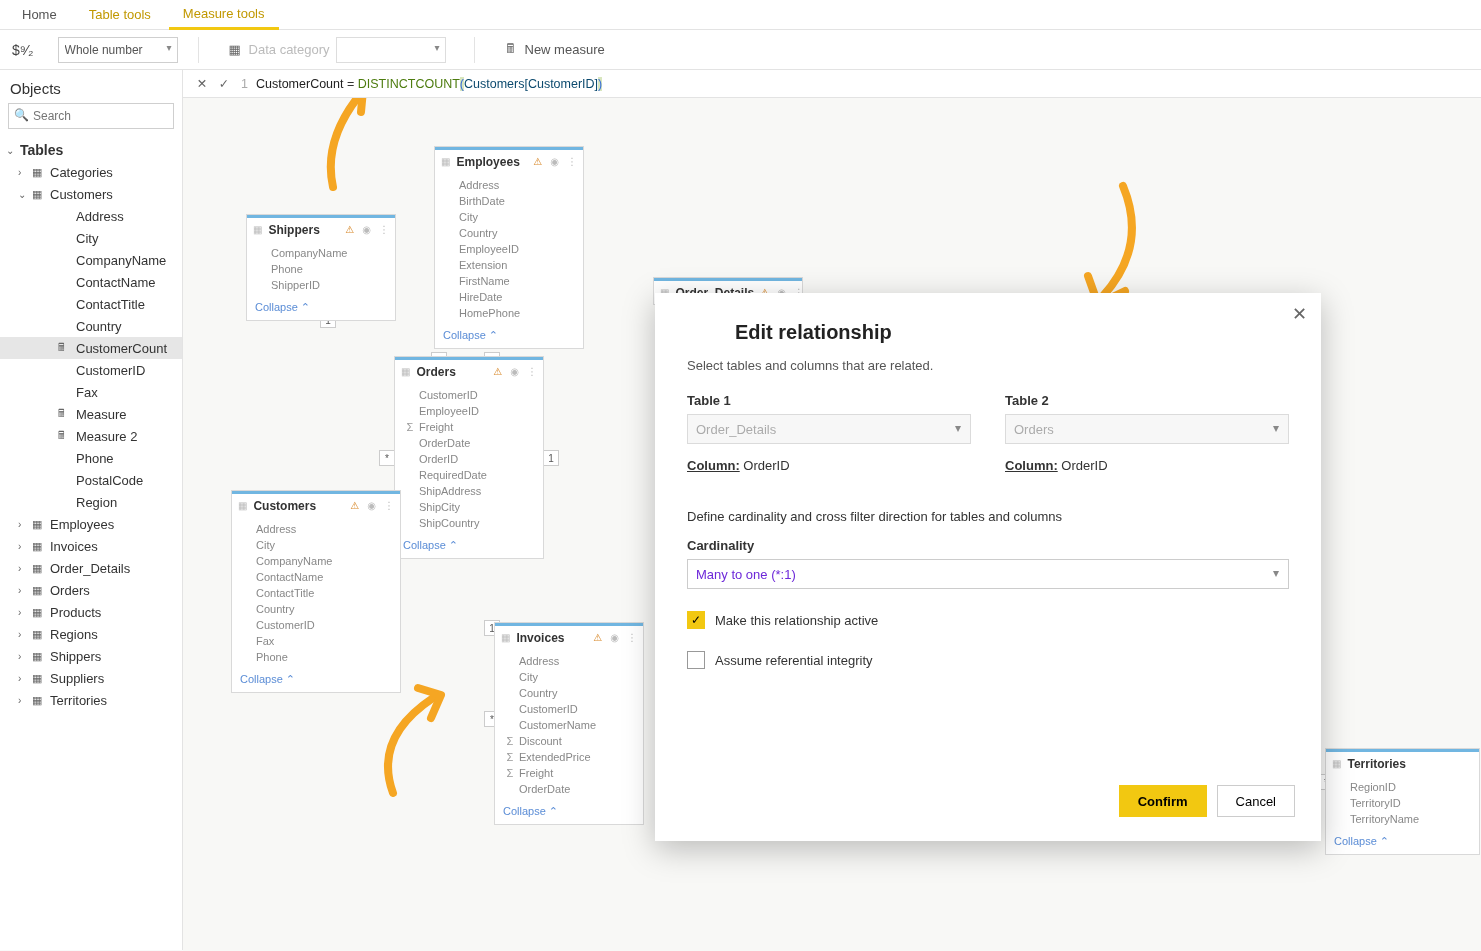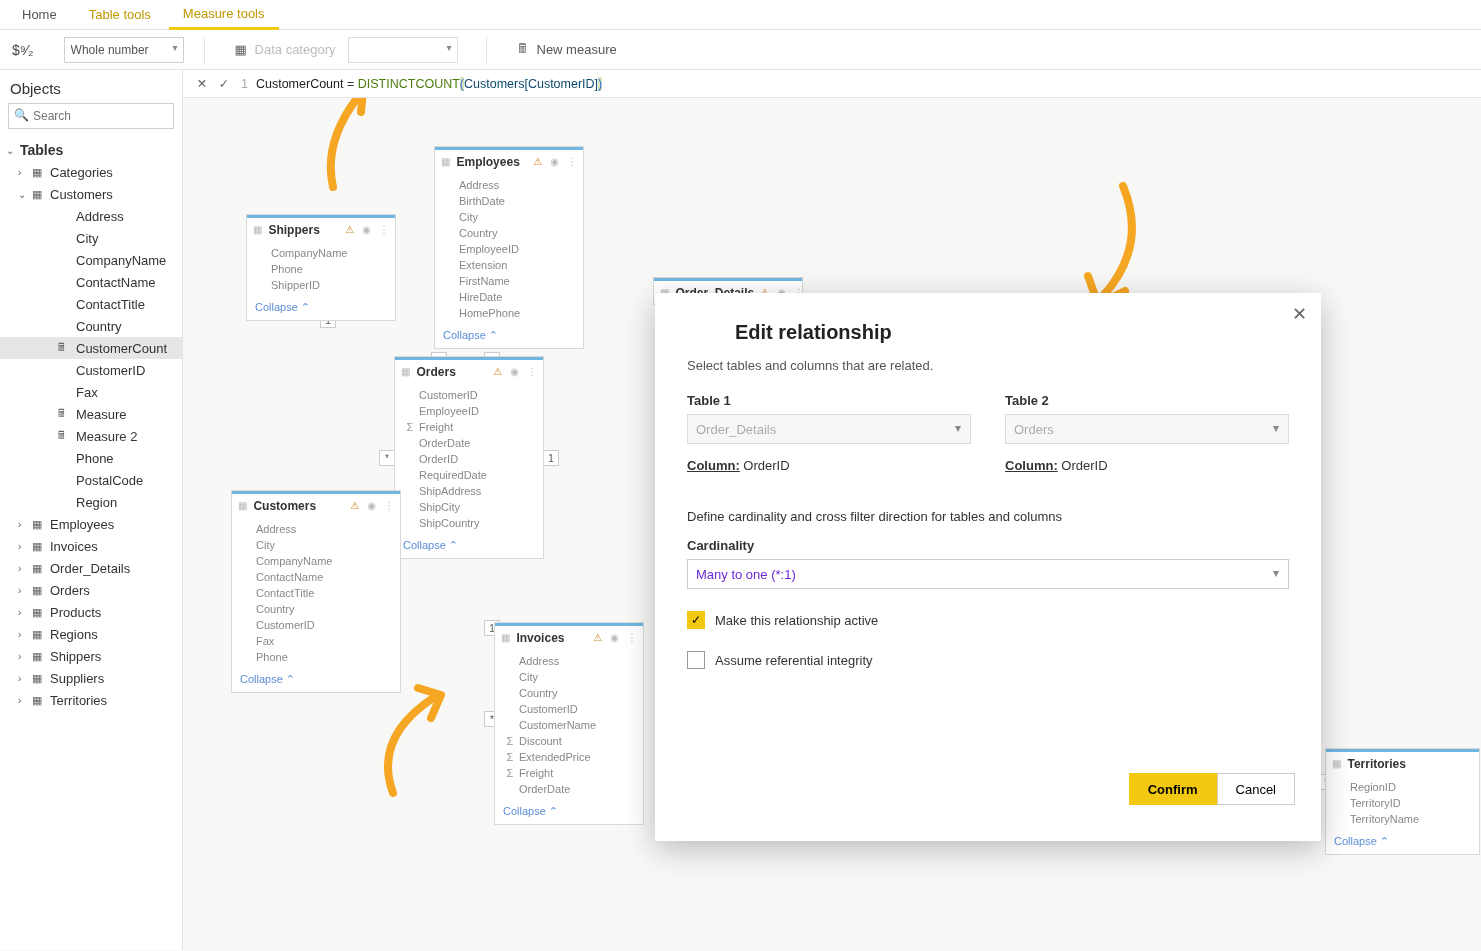--- a/index.html
+++ b/index.html
@@ -9,21 +9,21 @@
   .ribbon-tabs { display:flex; align-items:center; height:30px; border-bottom:1px solid #e3e3e3; background:#fff; padding:0 8px; gap:4px;}
   .ribbon-tab { padding:6px 14px; color:#555; cursor:pointer; font-size:13px;}
   .ribbon-tab.context { color:#c19800; }
   .ribbon-tab.active { border-bottom:3px solid #f2c811; color:#c19800;}
   
   
   .toolbar { height:40px; display:flex; align-items:center; border-bottom:1px solid #e3e3e3; background:#fff; padding:0 12px; gap:14px;}
   .tb-group { display:flex; align-items:center; gap:24px; }
   .tb-sep { width:1px; height:26px; background:#e3e3e3; margin:0 6px;}
   .format-icon { font-size:14px; color:#444;}
-  .format-select { height:26px; border:1px solid #cfcfcf; padding:0 20px 0 6px; color:#555; font-size:12px; background:#fff; appearance:none; position:relative;margin-left:6px;}
+  .format-select { height:26px; border:1px solid #cfcfcf; padding:0 20px 0 6px; color:#555; font-size:12px; background:#fff; appearance:none; position:relative;}
   .select-wrap { position:relative; display:inline-block;}
   .select-wrap::after { content:"▾"; position:absolute; right:6px; top:5px; color:#888; pointer-events:none; font-size:10px;}
   .tb-btn { display:flex; align-items:center; gap:6px; padding:4px 8px; color:#555; font-size:13px; cursor:pointer;}
   .tb-btn.disabled { color:#bbb;}
   .tb-icon { width:16px; height:16px; display:inline-flex; align-items:center; justify-content:center; color:#666;}
   
   
   .left-panel { position:absolute; left:0; top:70px; width:183px; height:880px; background:#fff; border-right:1px solid #e3e3e3; overflow:hidden;}
   .panel-title { font-size:15px; padding:10px 10px 6px 10px; color:#333;}
   .search-wrap { padding:0 8px 8px 8px;}
@@ -79,21 +79,21 @@
   .modal .m-select { width:100%; height:30px; border:1px solid #ccc; padding:0 8px; font-size:13px; color:#6d28d9; background:#fff; appearance:none;}
   .modal .m-select:disabled { background:#f5f5f5; color:#888;}
   .msel-wrap { position:relative;}
   .msel-wrap::after { content:"▾"; position:absolute; right:10px; top:7px; color:#888; pointer-events:none;}
   .modal .colline { font-size:13px; color:#333; margin-top:14px;}
   .modal .colline b { font-weight:600;text-decoration:underline;}
   .modal .section2 { margin-top:36px; font-size:13px; color:#333;}
   .modal .chk { display:flex; align-items:center; gap:10px; margin-top:22px; font-size:13px; color:#333;}
   .modal .chk .box { width:18px; height:18px; border:1px solid #999; display:flex; align-items:center; justify-content:center;}
   .modal .chk .box.checked { background:#f2c811; border-color:#f2c811; color:#000; font-size:12px;}
-  .modal .mfooter { position:absolute; right:26px; bottom:36px; display:flex; }
+  .modal .mfooter { position:absolute; right:26px; bottom:24px; display:flex; gap:10px;}
   .modal .mbtn { height:32px; padding:0 18px; border:1px solid #ccc; background:#fff; font-size:13px; cursor:pointer;}
   .modal .mbtn.primary { background:#f2c811; border-color:#f2c811; font-weight:600;}
 </style>
 </head>
 <body>
 
 <div class="ribbon-tabs">
   <div class="ribbon-tab">Home</div>
   <div class="ribbon-tab context">Table tools</div>
   <div class="ribbon-tab context active">Measure tools</div>

